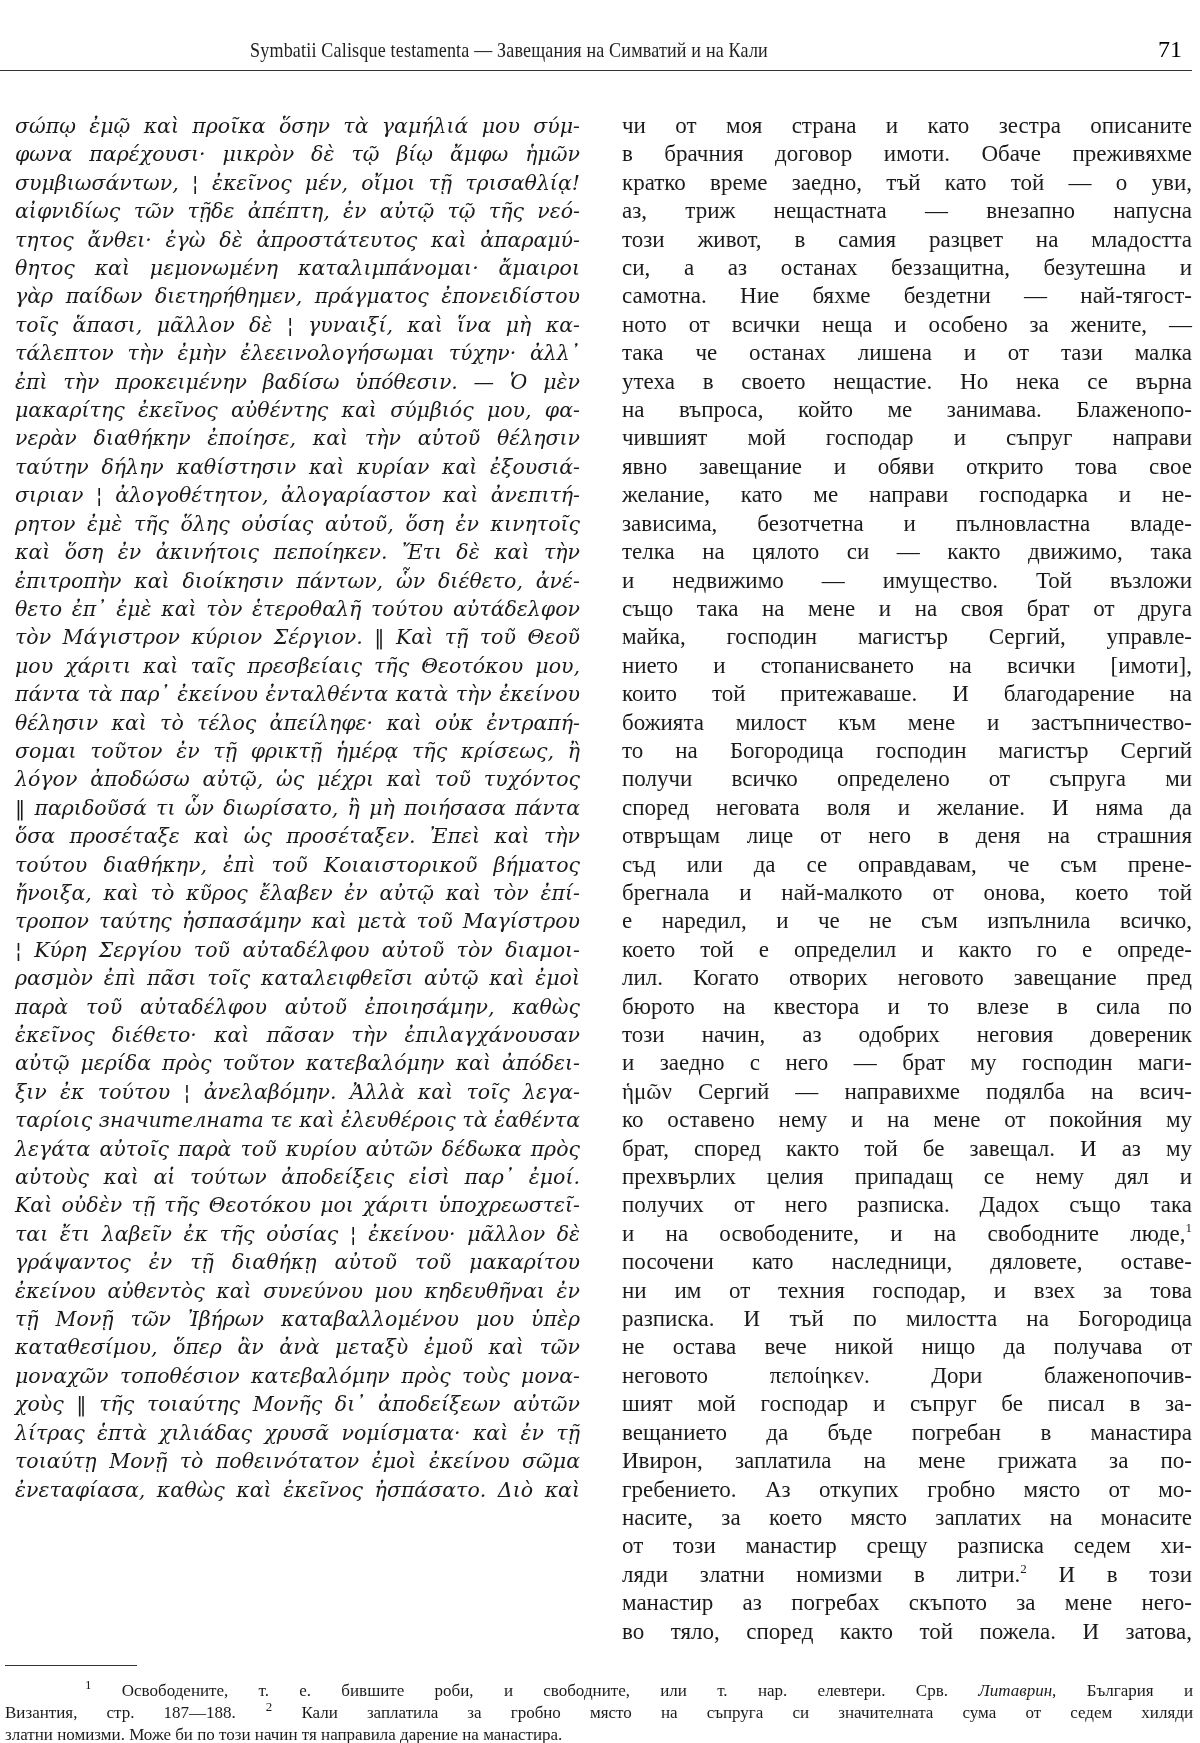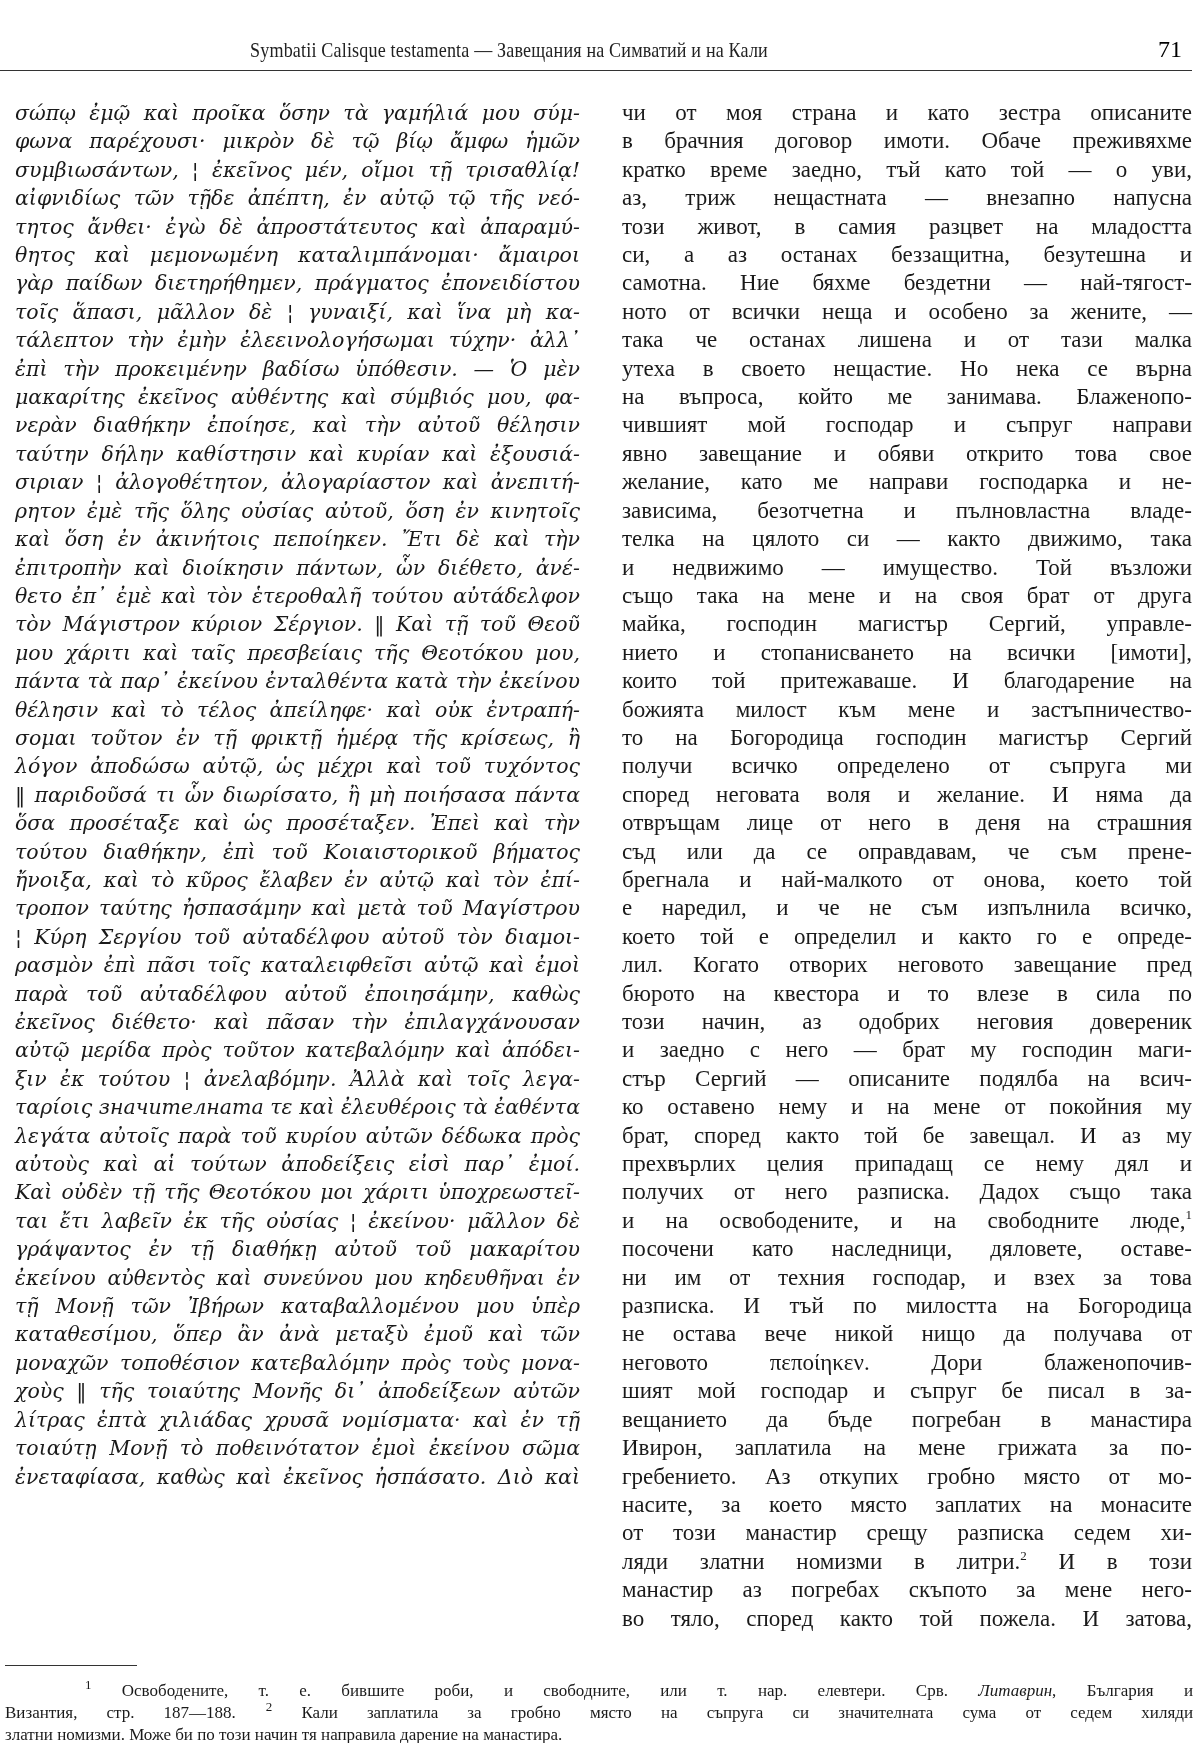--- a/index.html
+++ b/index.html
@@ -19,21 +19,21 @@
   }
   .page-number {
     position: absolute; right: 10px; top: 8px;
     font-size: 24px; color: #000000;
   }
   .header-rule {
     position: absolute; left: 0; top: 70px; width: 1192px; height: 0;
     border-top: 1.5px solid #333;
   }
   .col {
-    position: absolute; top: 99px;
+    position: absolute; top: 112px;
     font-size: 22.5px; line-height: 28.4px;
   }
   .col .line { display: block; white-space: nowrap; text-align: justify; text-align-last: justify; }
   .col-greek {
     left: 15px; width: 565px;
     font-style: italic;
     font-family: "DejaVu Serif", "Liberation Serif", serif;
     font-size: 20.5px;
   }
   .col-bulgarian {
@@ -146,21 +146,21 @@
     <span class="line">според неговата воля и желание. И няма да</span>
     <span class="line">отвръщам лице от него в деня на страшния</span>
     <span class="line">съд или да се оправдавам, че съм прене-</span>
     <span class="line">брегнала и най-малкото от онова, което той</span>
     <span class="line">е наредил, и че не съм изпълнила всичко,</span>
     <span class="line">което той е определил и както го е опреде-</span>
     <span class="line">лил. Когато отворих неговото завещание пред</span>
     <span class="line">бюрото на квестора и то влезе в сила по</span>
     <span class="line">този начин, аз одобрих неговия довереник</span>
     <span class="line">и заедно с него — брат му господин маги-</span>
-    <span class="line">стър Сергий — описаните подялба на всич-</span>
+    <span class="line">ἡμῶν Сергий — направихме подялба на всич-</span>
     <span class="line">ко оставено нему и на мене от покойния му</span>
     <span class="line">брат, според както той бе завещал. И аз му</span>
     <span class="line">прехвърлих целия припадащ се нему дял и</span>
     <span class="line">получих от него разписка. Дадох също така</span>
     <span class="line">и на освободените, и на свободните люде,<sup>1</sup></span>
     <span class="line">посочени като наследници, дяловете, оставе-</span>
     <span class="line">ни им от техния господар, и взех за това</span>
     <span class="line">разписка. И тъй по милостта на Богородица</span>
     <span class="line">не остава вече никой нищо да получава от</span>
     <span class="line">неговото πεποίηκεν. Дори блаженопочив-</span>

